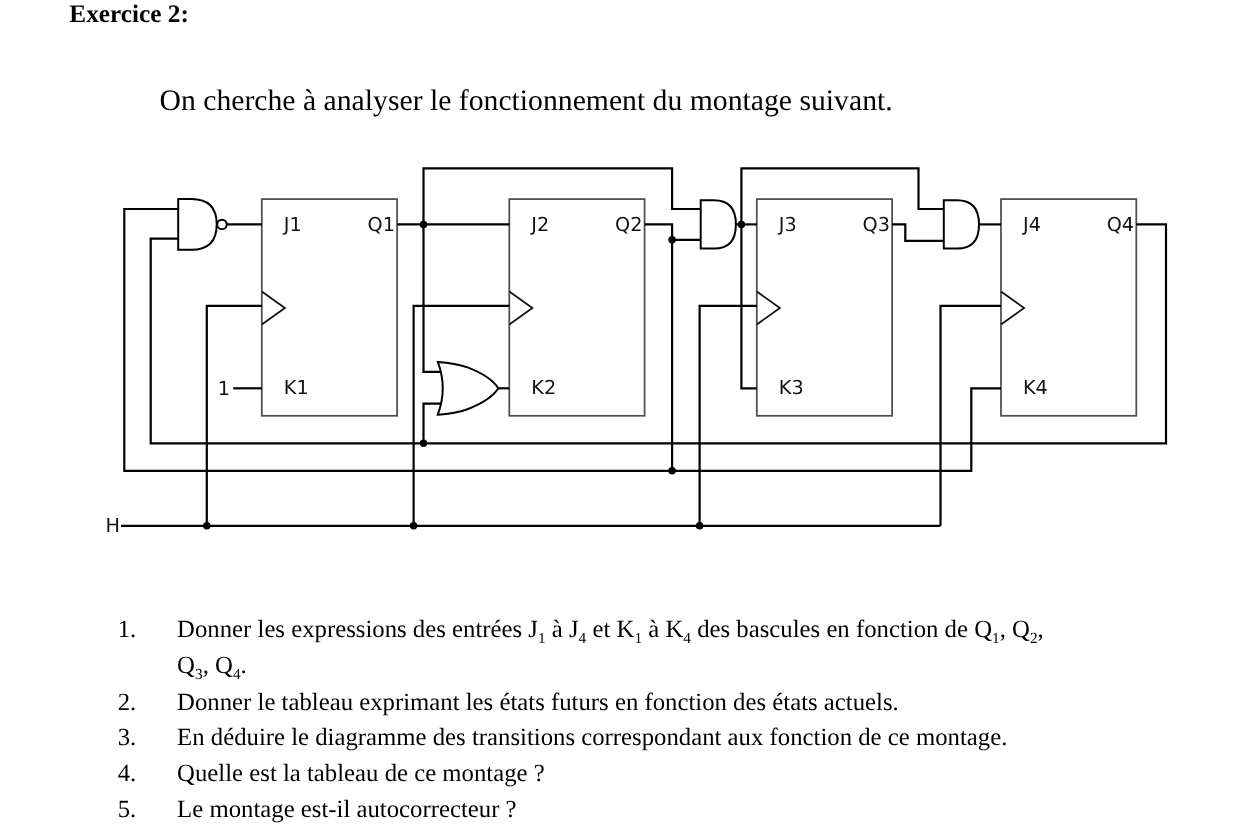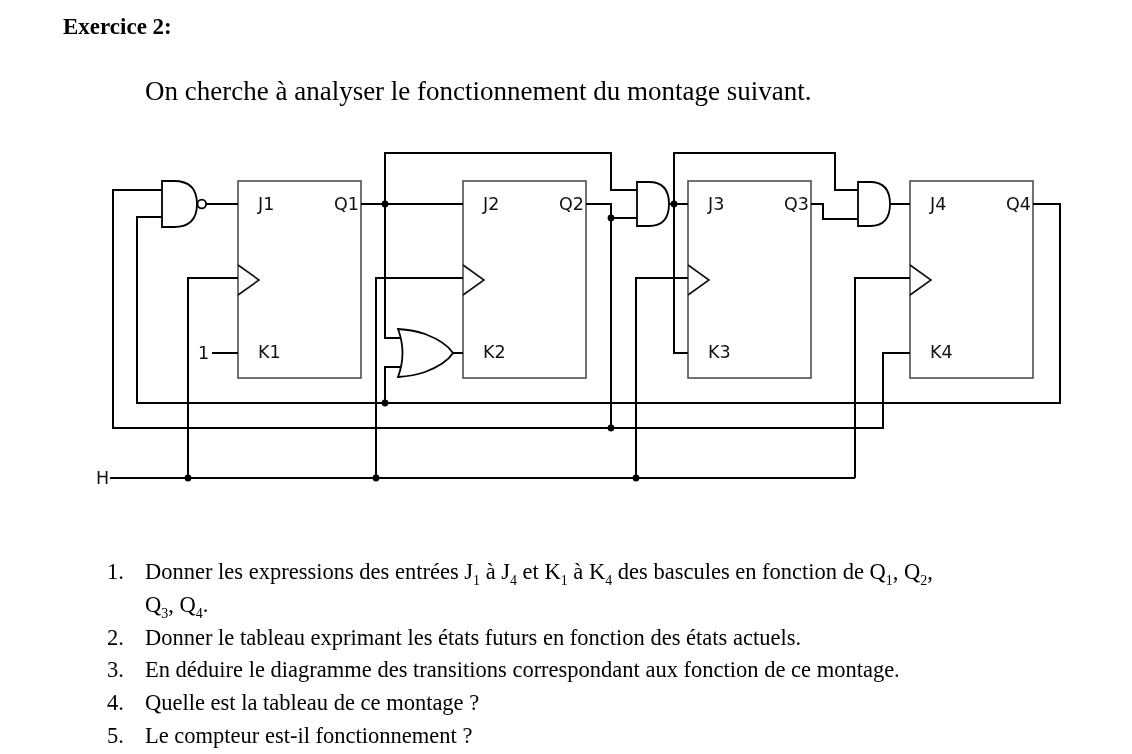--- a/index.html
+++ b/index.html
@@ -2,39 +2,39 @@
 <html><head>
 <meta charset="utf-8">
 <style>
   html,body { margin:0; padding:0; }
   body {
     width:1132px; height:754px; background:#ffffff; position:relative;
     font-family:"Liberation Serif", serif; color:#000;
     overflow:hidden;
   }
   .title {
-    position:absolute; left:63px; top:14px;
+    position:absolute; left:63px; top:0;
     font-size:23px; font-weight:bold;
   }
   .intro {
     position:absolute; left:145px; top:76px;
     font-size:27px;
   }
   svg.circuit { position:absolute; left:0; top:0; }
   svg.circuit text {
     font-family:"DejaVu Sans", sans-serif;
     font-size:17.5px; fill:#111;
   }
   .questions {
     position:absolute; left:107px; top:556px; width:1012px;
     font-size:22.5px;
   }
   .q-row { display:flex; align-items:flex-start; }
   .q-row .q-num { flex:0 0 38px; line-height:32.8px; }
-  .q-row .q-text { flex:1 1 auto; line-height:32.8px; }
+  .q-row .q-text { flex:1 1 auto; line-height:32.8px;margin-left:16px; }
   .q-text sub { font-size:0.62em; line-height:0; }
 </style>
 </head>
 <body>
 
 <div class="title">Exercice 2:</div>
 <div class="intro">On cherche à analyser le fonctionnement du montage suivant.</div>
 
 <svg class="circuit" width="1132" height="520" viewBox="0 0 1132 520" aria-hidden="true">
 
@@ -125,15 +125,15 @@
     <div class="q-row">
       <span class="q-num">3.</span>
       <div class="q-text">En déduire le diagramme des transitions correspondant aux fonction de ce montage.</div>
     </div>
     <div class="q-row">
       <span class="q-num">4.</span>
       <div class="q-text">Quelle est la tableau de ce montage ?</div>
     </div>
     <div class="q-row">
       <span class="q-num">5.</span>
-      <div class="q-text">Le compteur est-il fonctionnement ?</div>
+      <div class="q-text">Le montage est-il autocorrecteur ?</div>
     </div>
   </div>
 
 </body></html>

